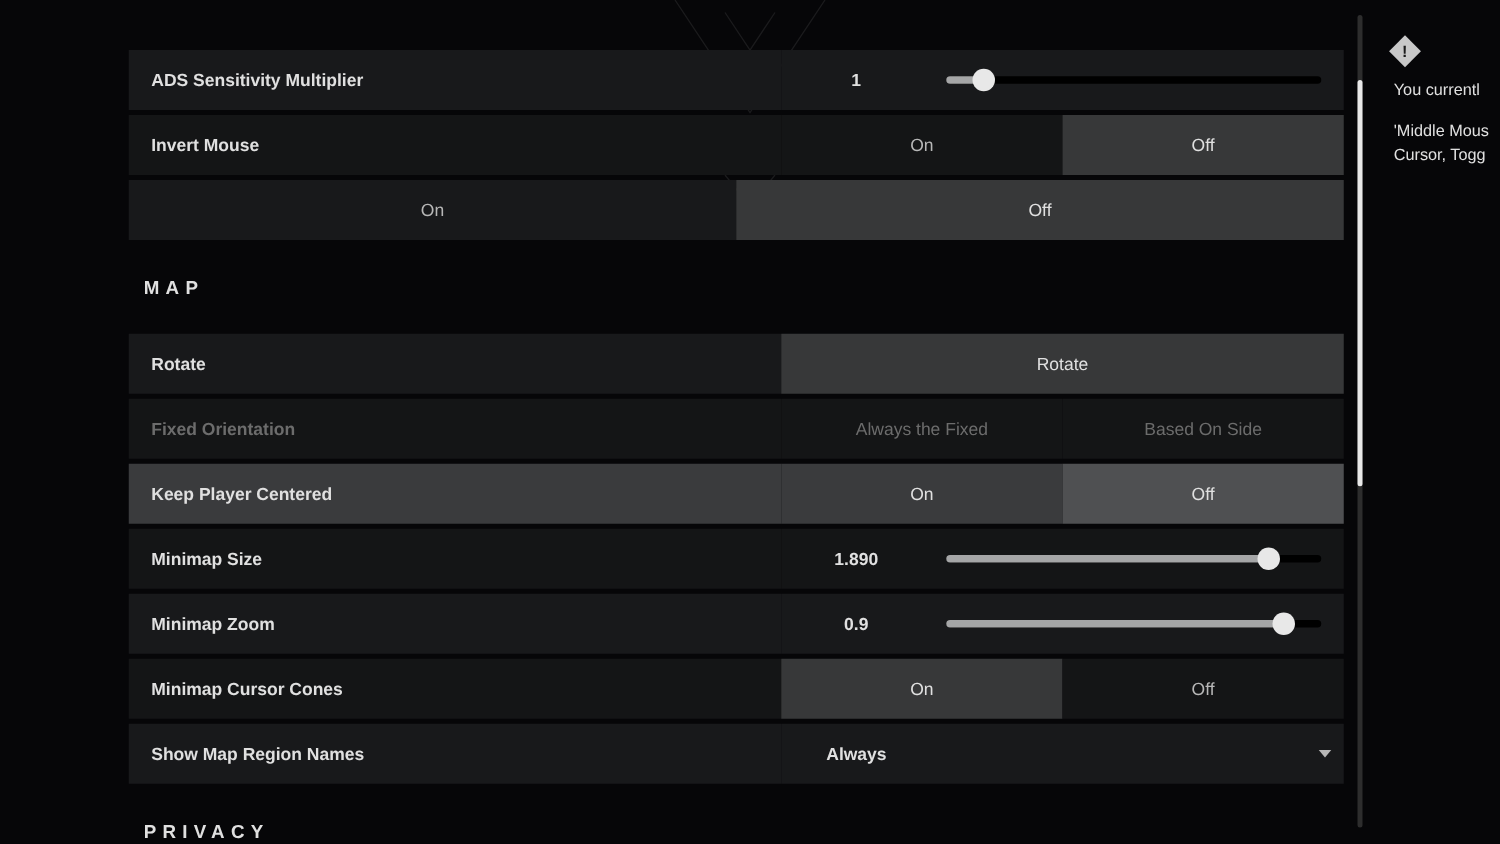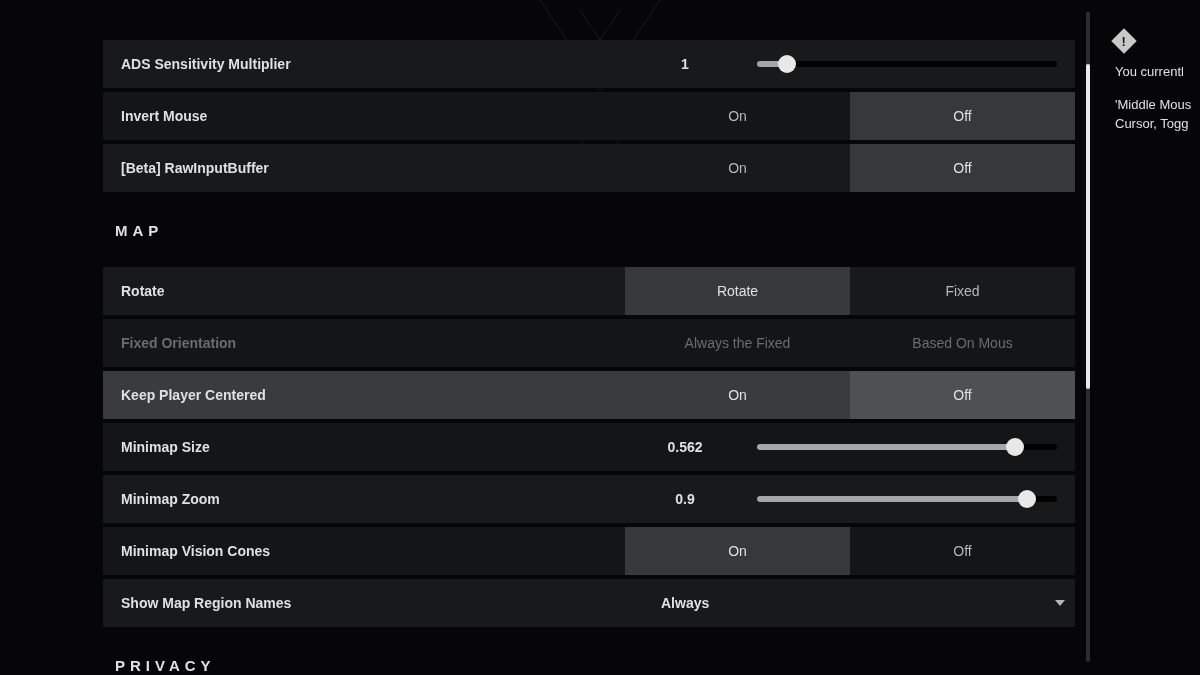--- a/index.html
+++ b/index.html
@@ -187,69 +187,67 @@
     </div>
   </div>
 
   <div class="row alt">
     <div class="label">Invert Mouse</div>
     <div class="opt unsel">On</div>
     <div class="opt sel">Off</div>
   </div>
 
   <div class="row">
-    <div class="label">[Beta] RawInputBuffer</div>
     <div class="opt unsel">On</div>
     <div class="opt sel">Off</div>
   </div>
 
   <div class="section-header">MAP</div>
 
   <div class="row">
     <div class="label">Rotate</div>
     <div class="opt sel">Rotate</div>
-    <div class="opt unsel">Fixed</div>
   </div>
 
   <div class="row alt disabled">
     <div class="label">Fixed Orientation</div>
     <div class="opt">Always the Fixed</div>
-    <div class="opt">Based On Mous</div>
+    <div class="opt">Based On Side</div>
   </div>
 
   <div class="row highlight">
     <div class="label">Keep Player Centered</div>
     <div class="opt">On</div>
     <div class="opt sel">Off</div>
   </div>
 
   <div class="row alt">
     <div class="label">Minimap Size</div>
     <div class="slider-area">
-      <div class="slider-value">0.562</div>
+      <div class="slider-value">1.890</div>
       <div class="slider-track">
         <div class="slider-fill" style="width:86%"></div>
         <div class="slider-thumb" style="left:86%"></div>
       </div>
     </div>
   </div>
 
   <div class="row">
     <div class="label">Minimap Zoom</div>
     <div class="slider-area">
       <div class="slider-value">0.9</div>
       <div class="slider-track">
         <div class="slider-fill" style="width:90%"></div>
         <div class="slider-thumb" style="left:90%"></div>
       </div>
     </div>
   </div>
 
   <div class="row alt">
-    <div class="label">Minimap Vision Cones</div>
+    <div class="label">Minimap Cursor Cones</div>
     <div class="opt sel">On</div>
     <div class="opt unsel">Off</div>
   </div>
 
   <div class="row">
     <div class="label">Show Map Region Names</div>
     <div class="dropdown">
       <span>Always</span>
       <span class="chev"></span>
     </div>

